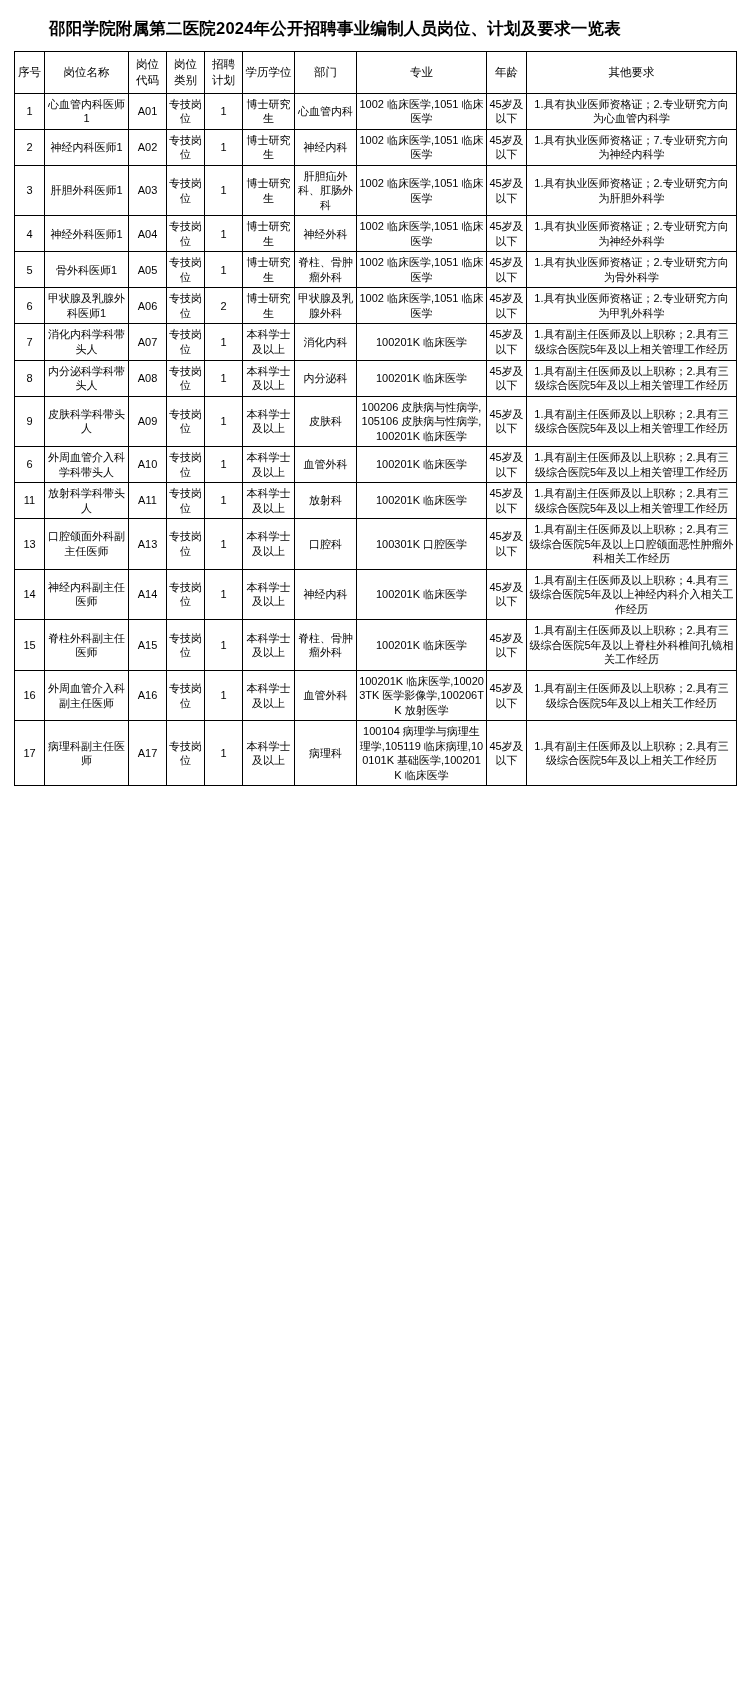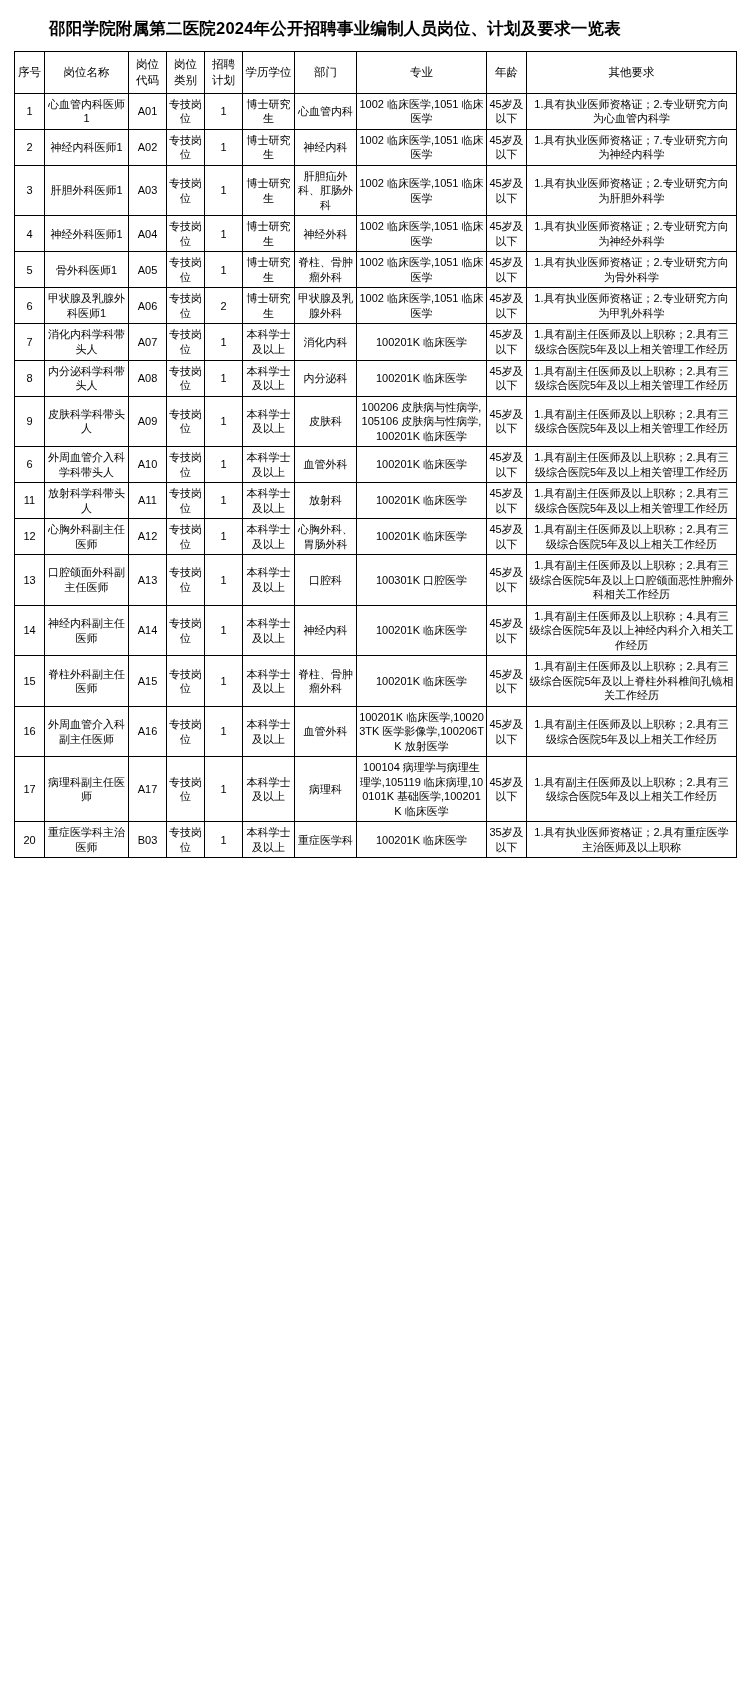--- a/index.html
+++ b/index.html
@@ -223,32 +223,20 @@
         <td class="c">A11</td>
         <td class="c">专技岗位</td>
         <td class="c">1</td>
         <td class="c">本科学士及以上</td>
         <td class="c">放射科</td>
         <td class="c">100201K 临床医学</td>
         <td class="c">45岁及以下</td>
         <td class="l">1.具有副主任医师及以上职称；2.具有三级综合医院5年及以上相关管理工作经历</td>
       </tr>
       <tr>
-        <td class="c">12</td>
-        <td class="c">心胸外科副主任医师</td>
-        <td class="c">A12</td>
-        <td class="c">专技岗位</td>
-        <td class="c">1</td>
-        <td class="c">本科学士及以上</td>
-        <td class="c">心胸外科、胃肠外科</td>
-        <td class="c">100201K 临床医学</td>
-        <td class="c">45岁及以下</td>
-        <td class="l">1.具有副主任医师及以上职称；2.具有三级综合医院5年及以上相关工作经历</td>
-      </tr>
-      <tr>
         <td class="c">13</td>
         <td class="c">口腔颌面外科副主任医师</td>
         <td class="c">A13</td>
         <td class="c">专技岗位</td>
         <td class="c">1</td>
         <td class="c">本科学士及以上</td>
         <td class="c">口腔科</td>
         <td class="c">100301K 口腔医学</td>
         <td class="c">45岁及以下</td>
         <td class="l">1.具有副主任医师及以上职称；2.具有三级综合医院5年及以上口腔颌面恶性肿瘤外科相关工作经历</td>
@@ -294,28 +282,16 @@
         <td class="c">病理科副主任医师</td>
         <td class="c">A17</td>
         <td class="c">专技岗位</td>
         <td class="c">1</td>
         <td class="c">本科学士及以上</td>
         <td class="c">病理科</td>
         <td class="c">100104 病理学与病理生理学,105119 临床病理,100101K 基础医学,100201K 临床医学</td>
         <td class="c">45岁及以下</td>
         <td class="l">1.具有副主任医师及以上职称；2.具有三级综合医院5年及以上相关工作经历</td>
       </tr>
-      <tr>
-        <td class="c">20</td>
-        <td class="c">重症医学科主治医师</td>
-        <td class="c">B03</td>
-        <td class="c">专技岗位</td>
-        <td class="c">1</td>
-        <td class="c">本科学士及以上</td>
-        <td class="c">重症医学科</td>
-        <td class="c">100201K 临床医学</td>
-        <td class="c">35岁及以下</td>
-        <td class="l">1.具有执业医师资格证；2.具有重症医学主治医师及以上职称</td>
-      </tr>
     </tbody>
   </table>
 
 </div>
 
 </body></html>

